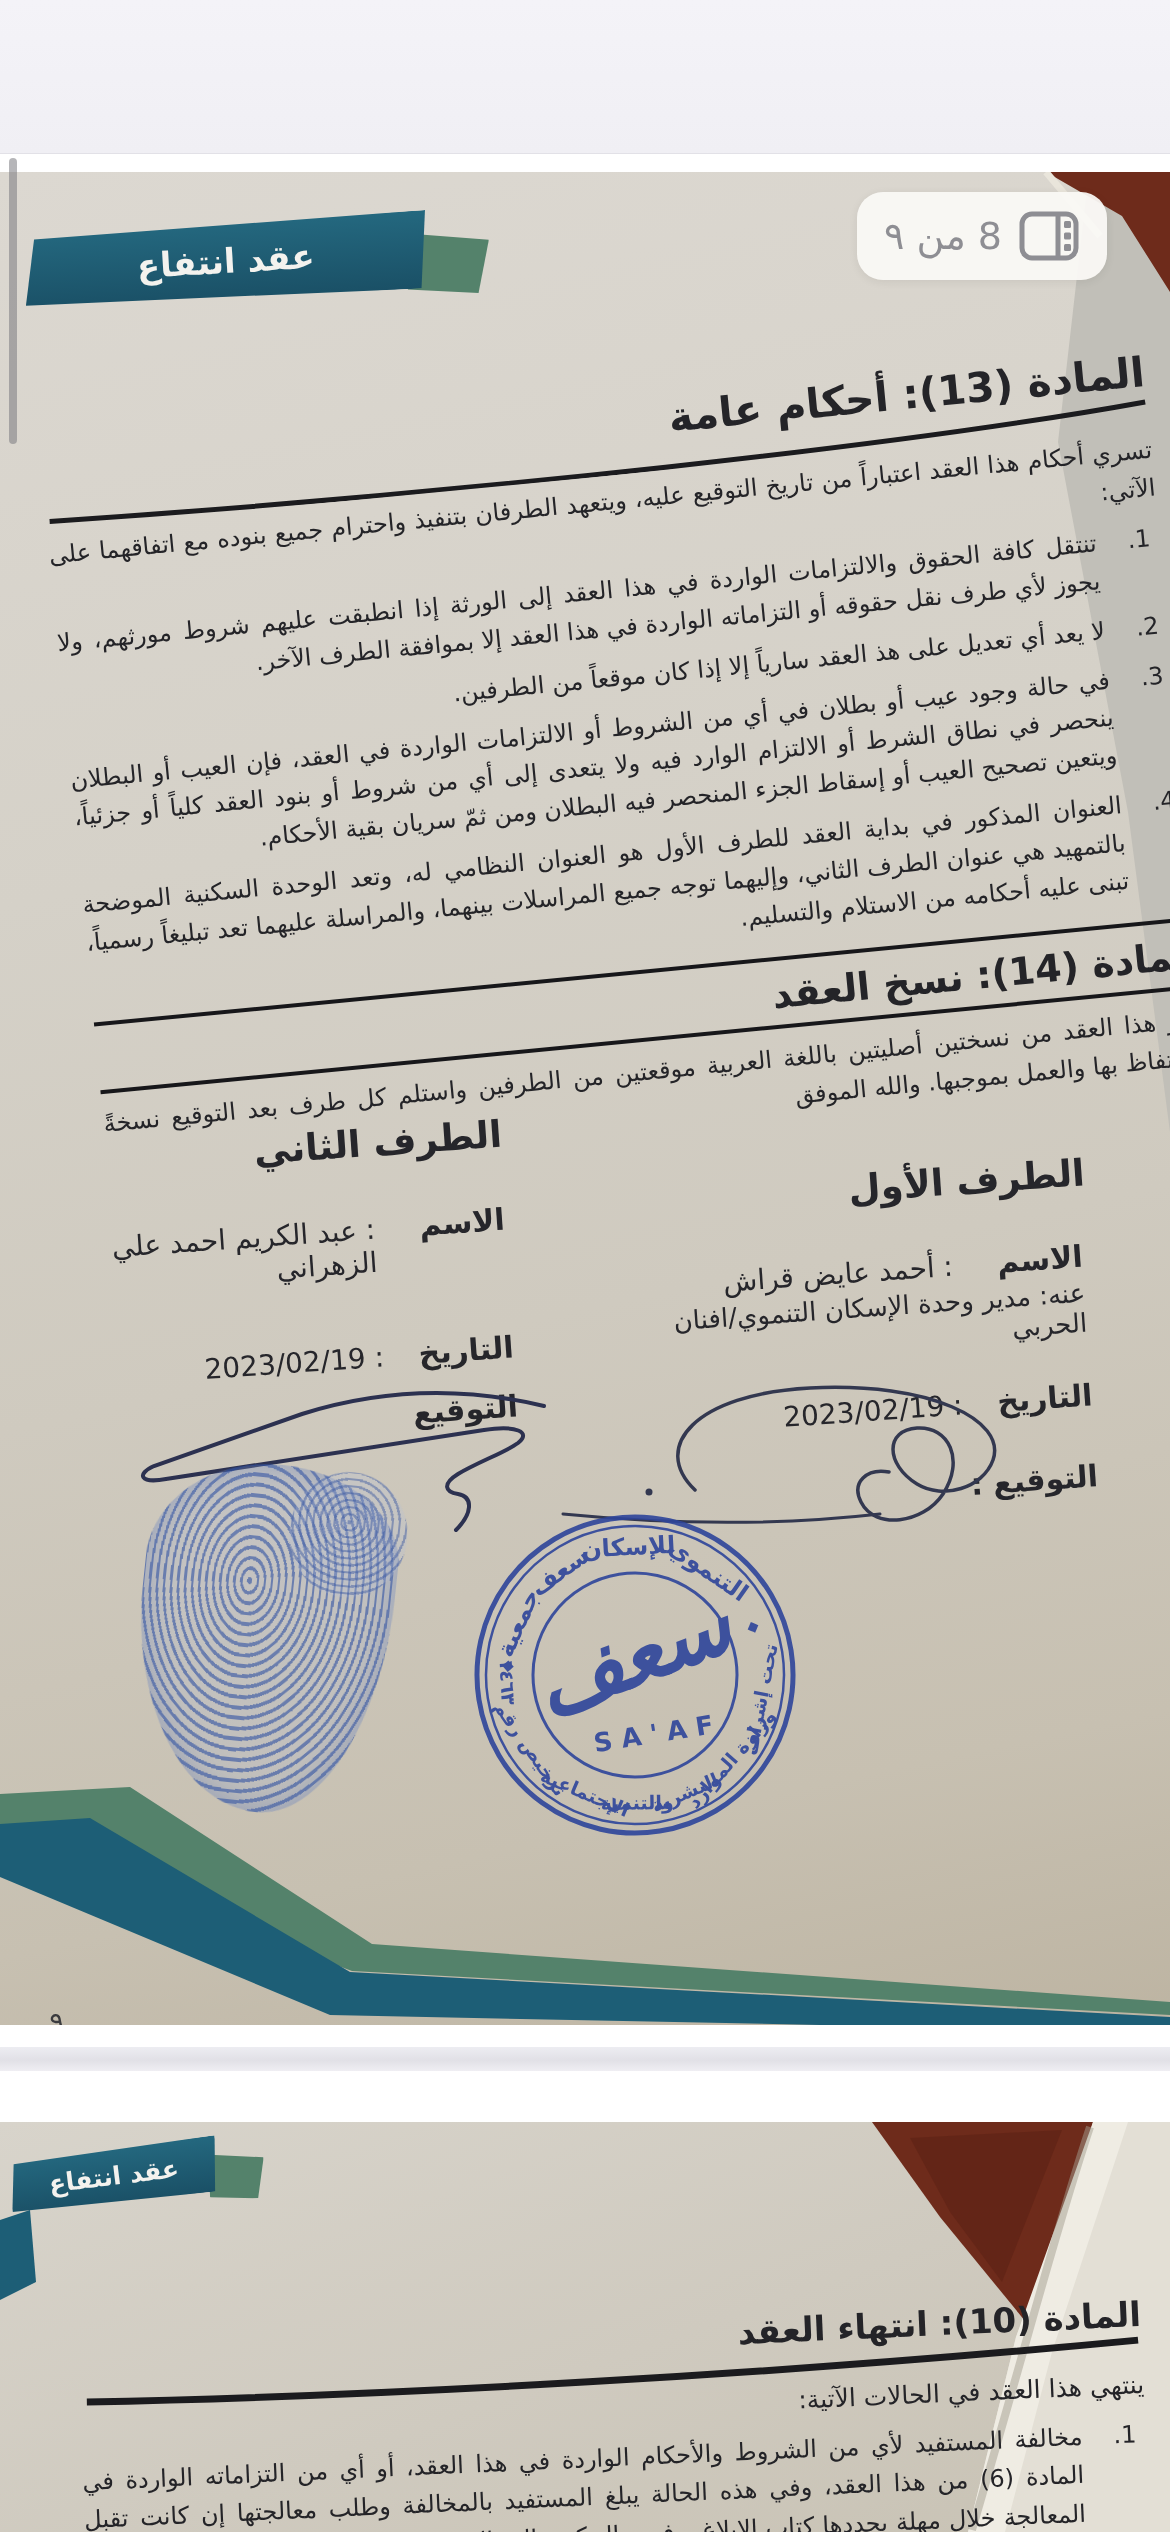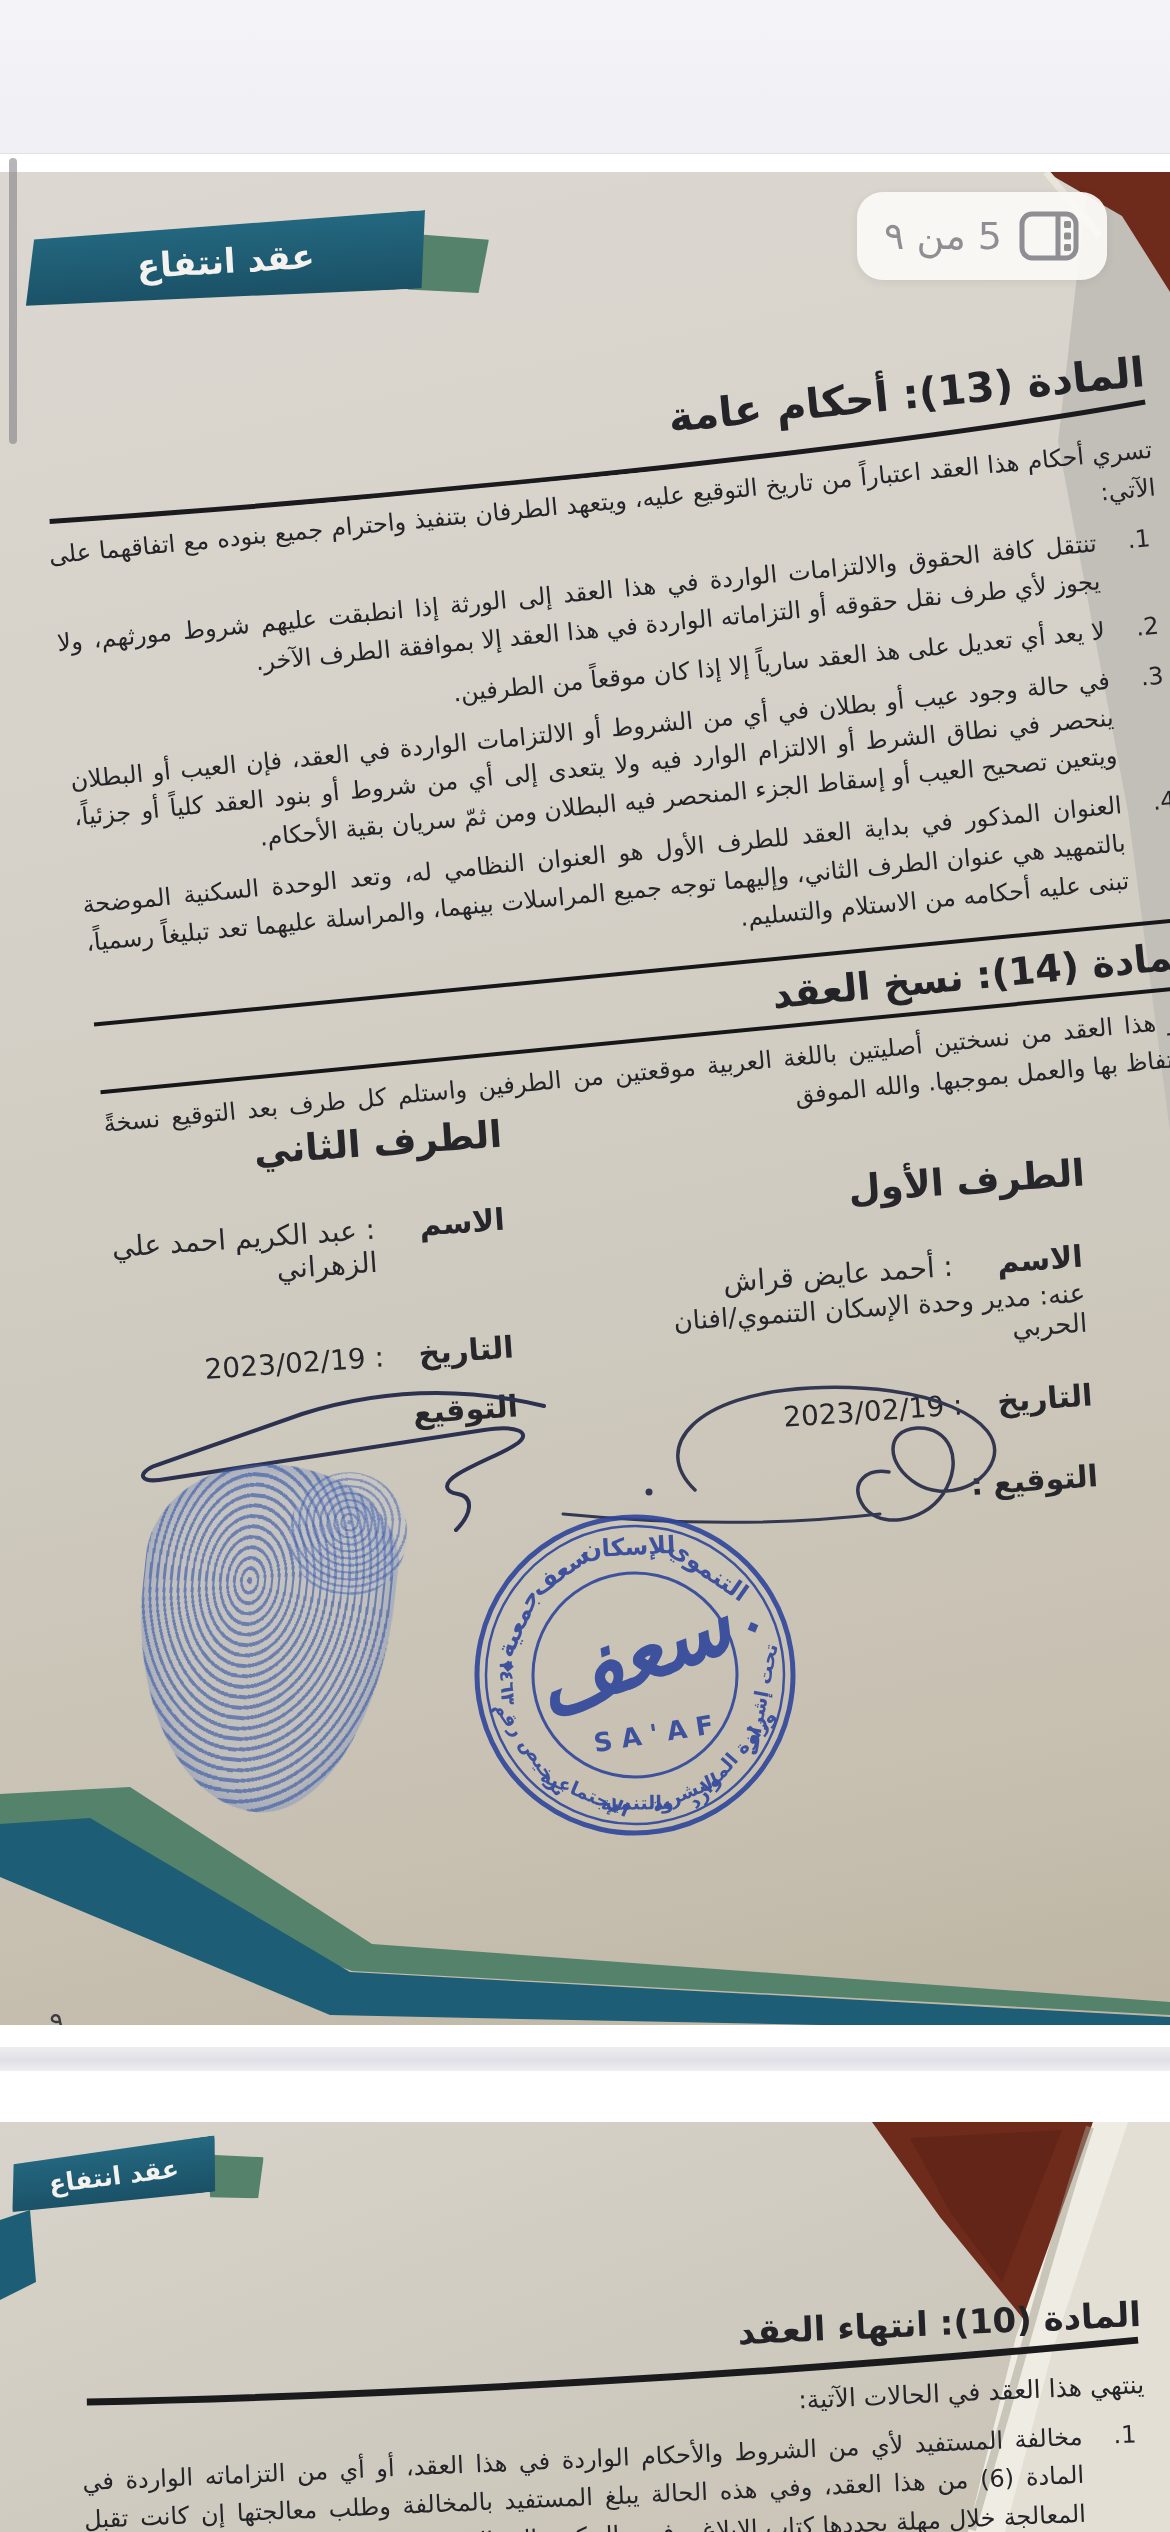--- a/index.html
+++ b/index.html
@@ -271,16 +271,16 @@
 
   <div class="scroll-indicator"></div>
   <div class="page-pill">
     <svg width="62" height="52" viewBox="0 0 62 52">
       <rect x="4" y="4" width="54" height="44" rx="10" fill="none" stroke="#8e8e93" stroke-width="5"></rect>
       <line x1="40" y1="6" x2="40" y2="46" stroke="#8e8e93" stroke-width="5"></line>
       <rect x="46" y="11" width="7" height="7" rx="1.5" fill="#8e8e93"></rect>
       <rect x="46" y="22.5" width="7" height="7" rx="1.5" fill="#8e8e93"></rect>
       <rect x="46" y="34" width="7" height="7" rx="1.5" fill="#8e8e93"></rect>
     </svg>
-    <span class="pg-text">5 من ٩</span>
+    <span class="pg-text">8 من ٩</span>
   </div>
 
 </div>
 
 </body></html>

